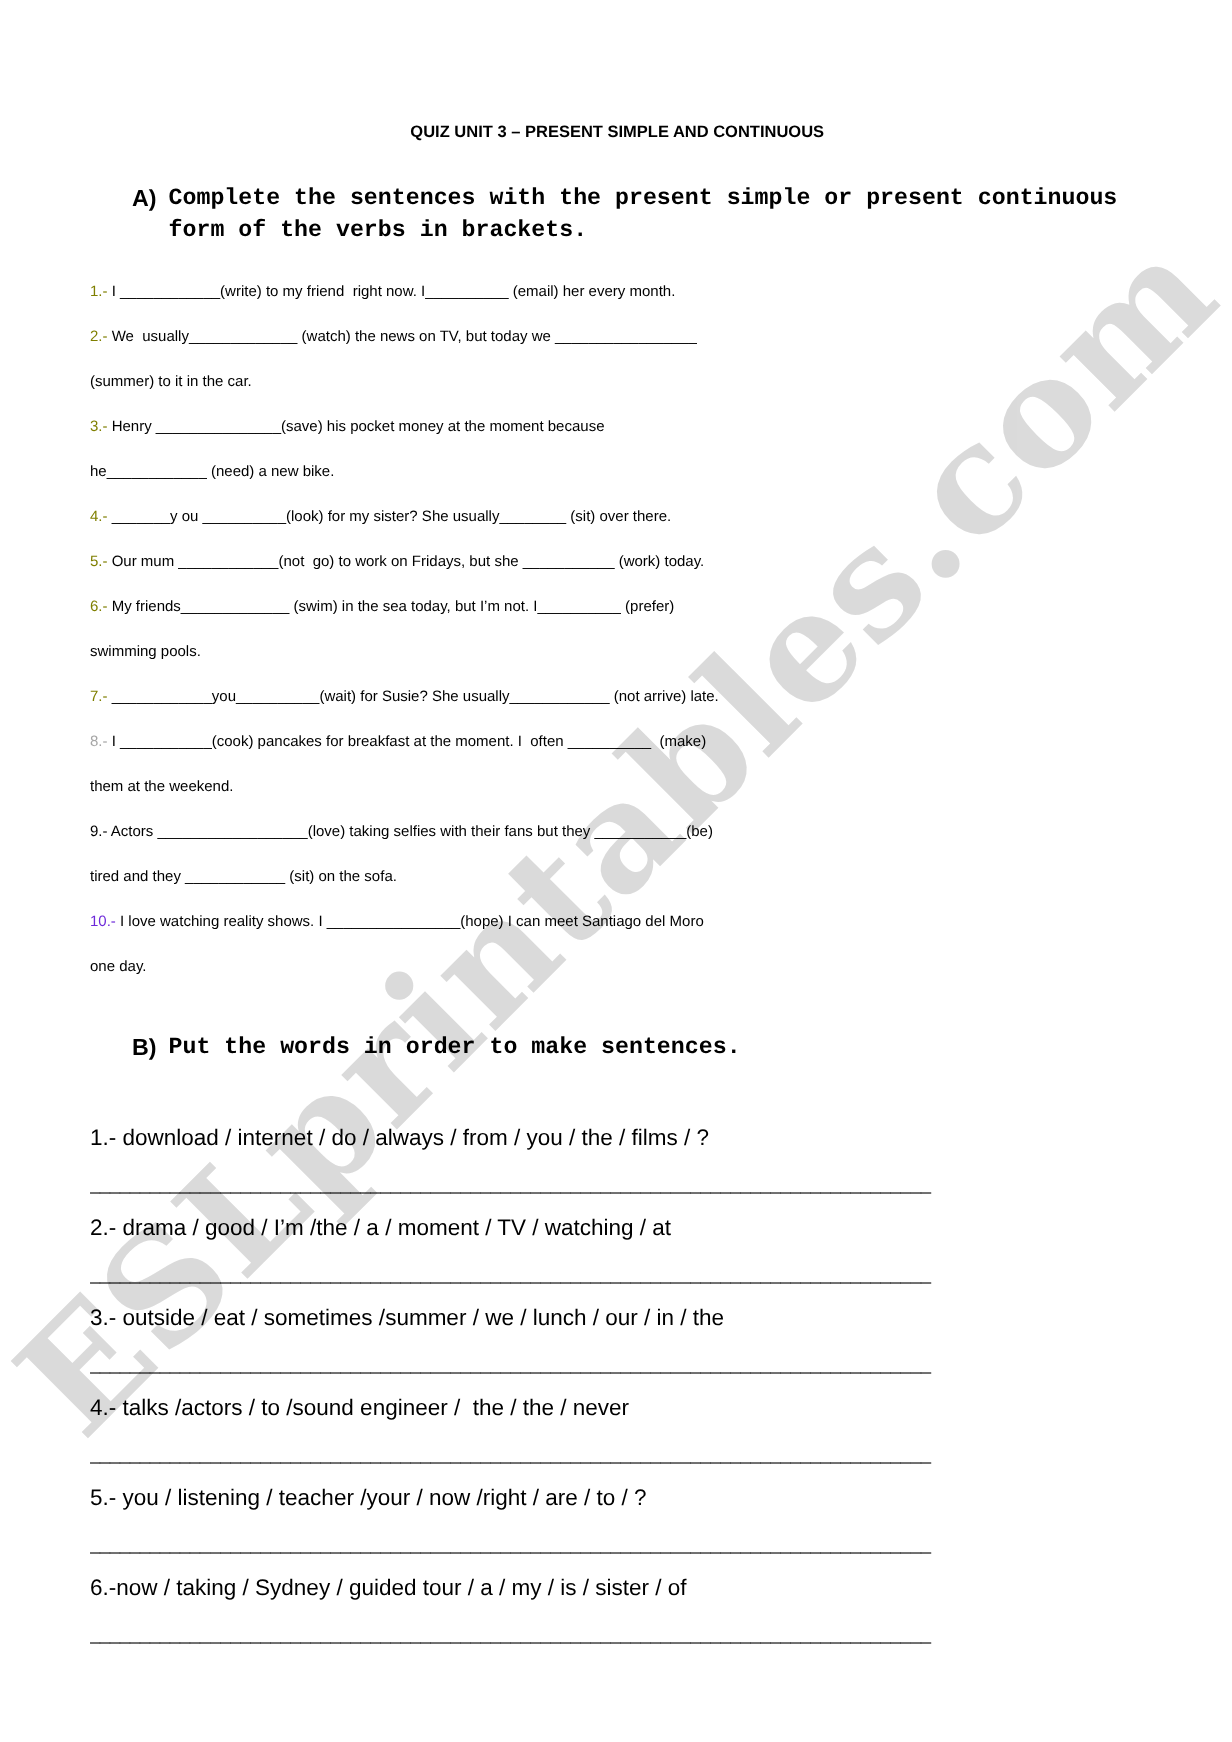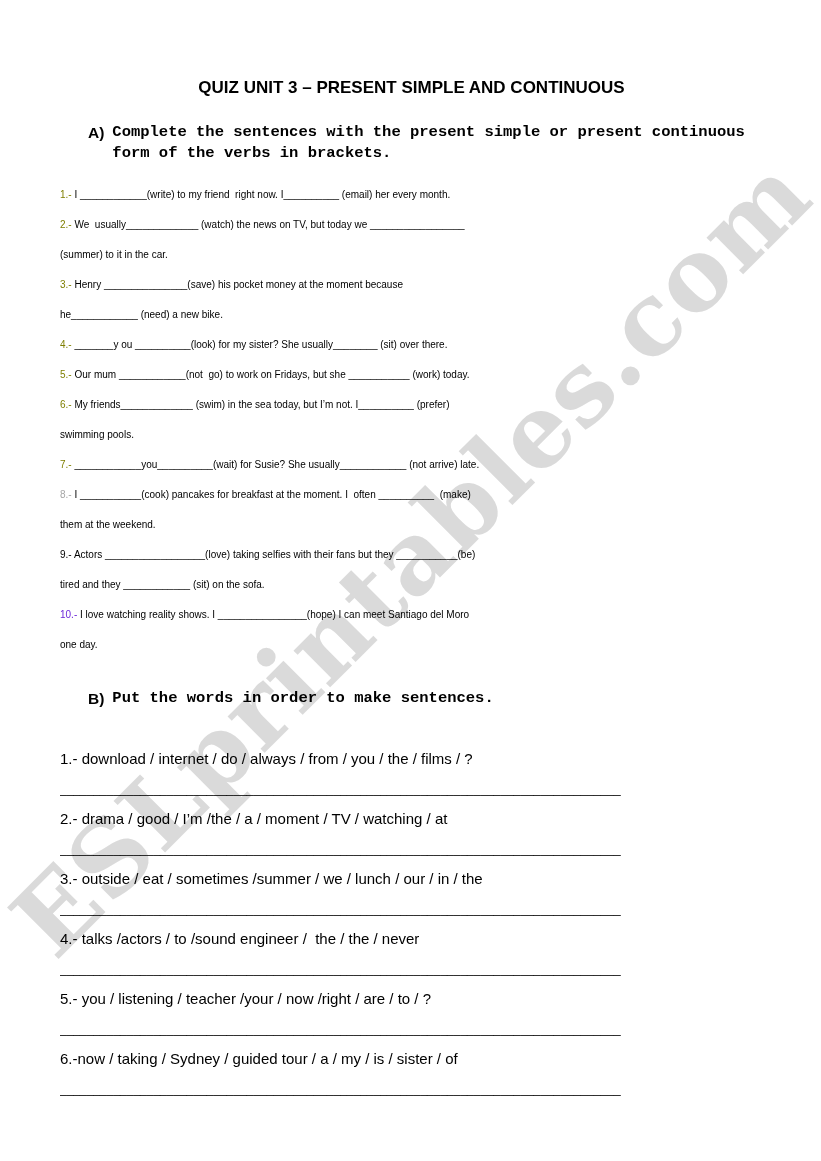--- a/index.html
+++ b/index.html
@@ -32,21 +32,21 @@
 
   .content {
     position: relative;
     z-index: 1;
     padding: 80px 58px 0 60px;
   }
 
   .doc-title {
     text-align: center;
     font-weight: bold;
-    font-size: 17px;
+    font-size: 11px;
     line-height: 16px;
   }
 
   .section-heading {
     display: flex;
     gap: 8px;
     font-weight: bold;
     font-size: 15.5px;
     line-height: 21px;
     margin: 26px 0 0 28px;

